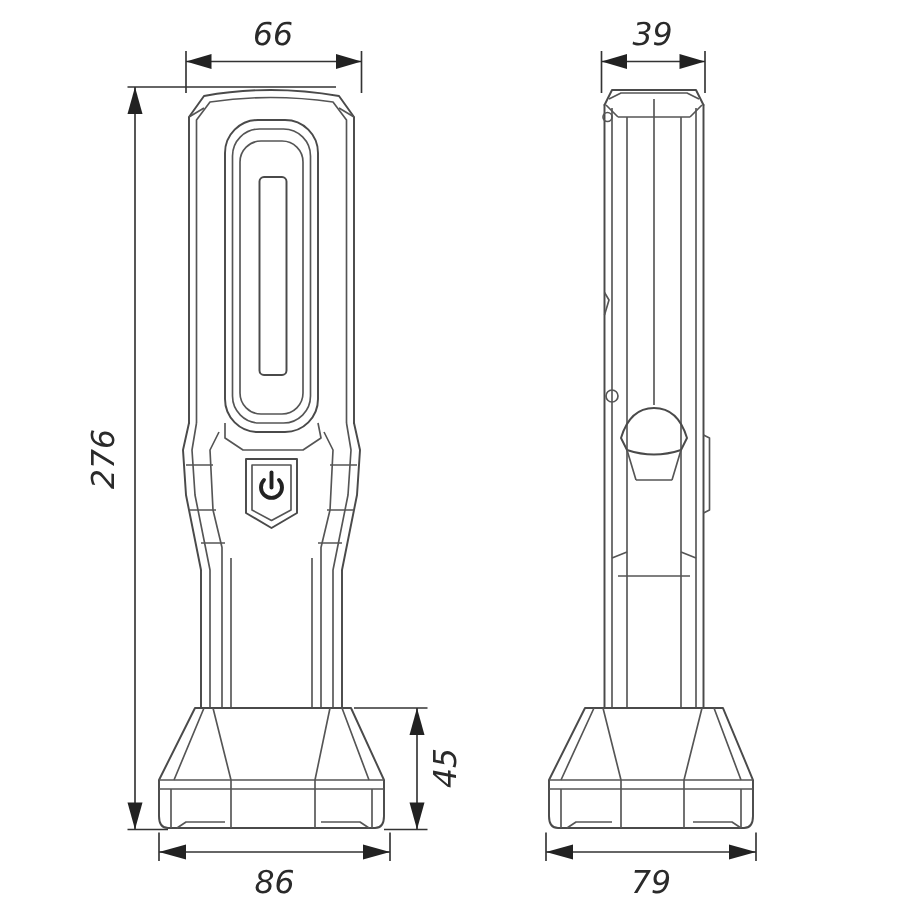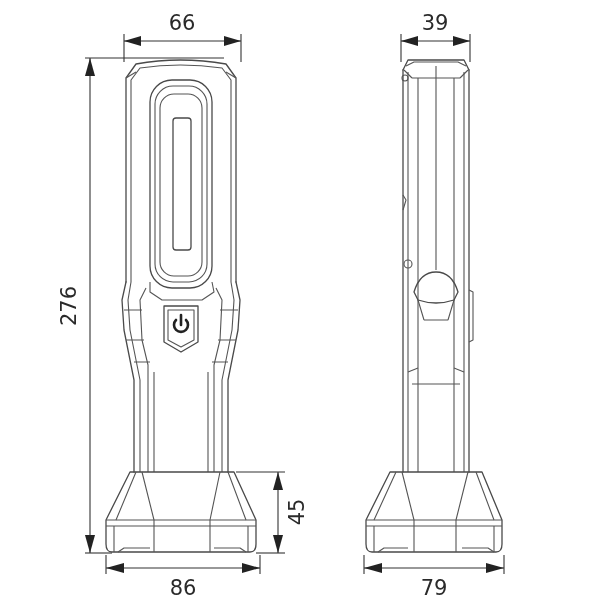--- a/index.html
+++ b/index.html
@@ -1,17 +1,17 @@
 <!DOCTYPE html>
 <html><head>
 <meta charset="utf-8">
 <style>
   html,body{margin:0;padding:0;background:#ffffff;}
   body{width:600px;height:600px;overflow:hidden;}
-  #stage{position:relative;width:600px;height:600px;}
+  #stage{position:relative;width:600px;height:600px;font-style:italic;}
   svg{position:absolute;left:0;top:0;}
   .ln{fill:none;stroke:#4a4a4a;stroke-width:1.3;stroke-linejoin:round;stroke-linecap:round;}
   .ln2{fill:none;stroke:#555;stroke-width:1.1;stroke-linejoin:round;}
   .dim{fill:none;stroke:#333;stroke-width:1.1;}
   .arrow{fill:#222;stroke:none;}
   .lbl{font-family:"DejaVu Sans",sans-serif;font-size:21px;fill:#2a2a2a;}
   .pw{fill:none;stroke:#222;stroke-width:2.6;stroke-linecap:round;}
 </style>
 </head>
 <body>

